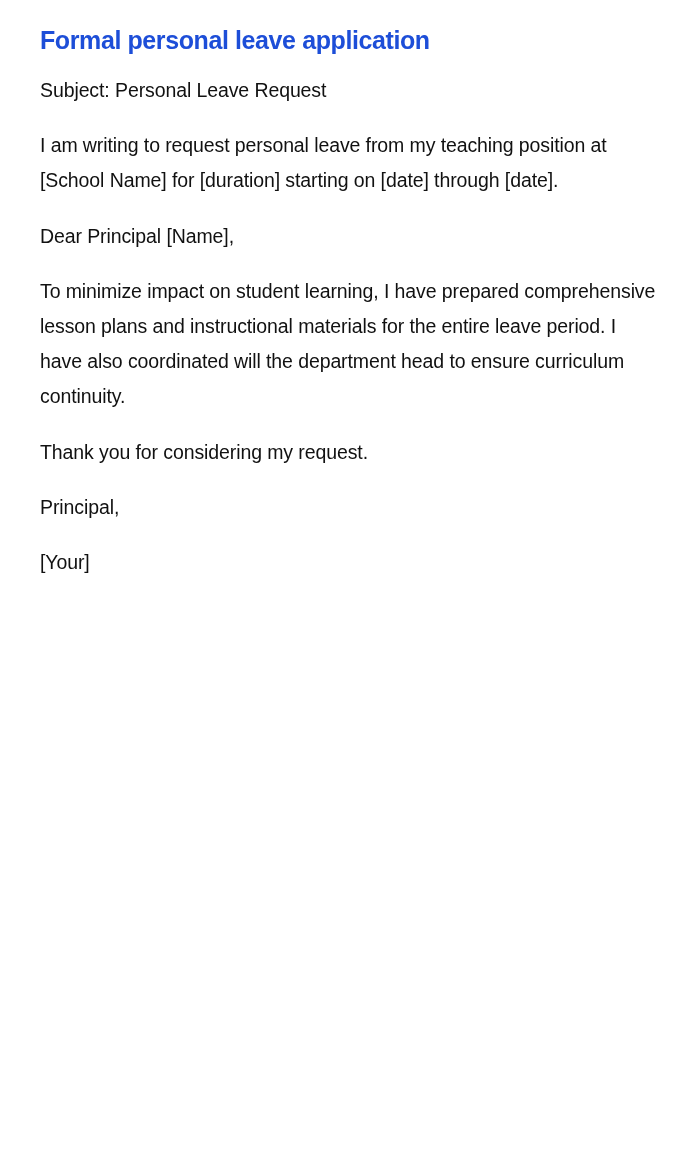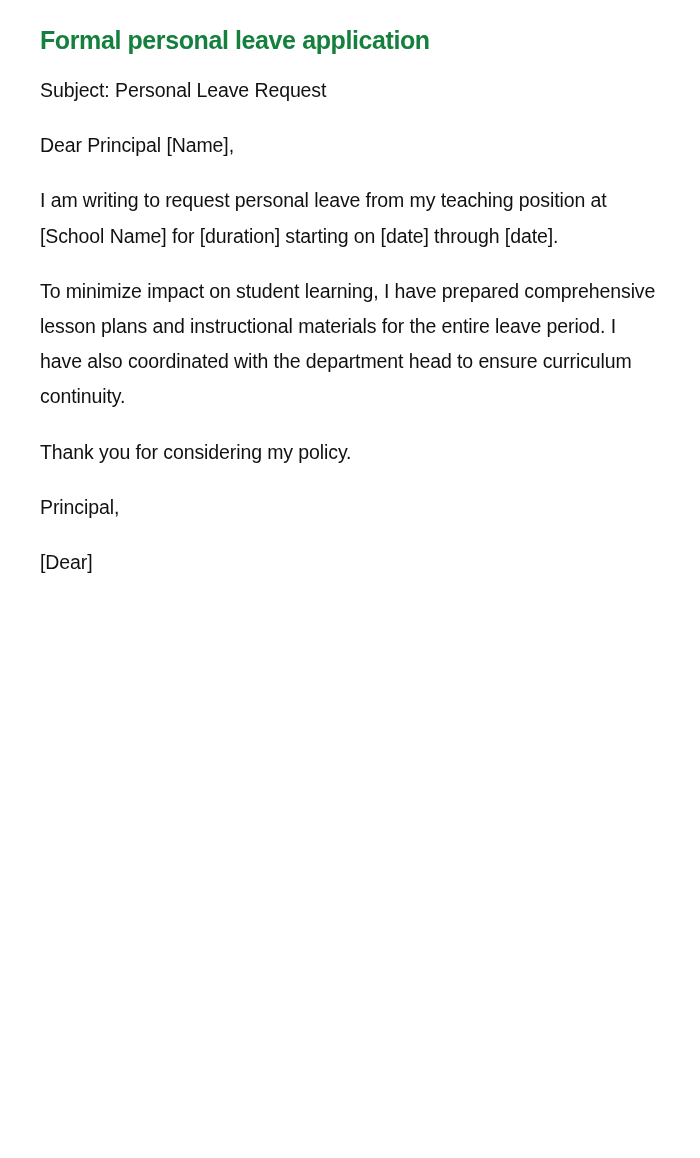--- a/index.html
+++ b/index.html
@@ -9,34 +9,34 @@
     padding: 22px 40px 0 40px;
     color: #111111;
     font-family: "Liberation Sans", "DejaVu Sans", sans-serif;
   }
   .title {
     font-size: 25px;
     font-weight: bold;
     letter-spacing: -0.4px;
     margin: 0 0 15px 0;
     line-height: 36px;
-    color: #15803d;
+    color: #1d4ed8;
   }
   .para {
     font-size: 19.5px;
     line-height: 35.2px;
     margin: 12px 0 20px 0;
     letter-spacing: -0.1px;
   }
 </style>
 </head>
 <body>
 
 <div class="doc">
   <h1 class="title">Formal personal leave application</h1>
   <p class="para">Subject: Personal Leave Request</p>
+  <p class="para">I am writing to request personal leave from my teaching position at [School Name] for [duration] starting on [date] through [date].</p>
   <p class="para">Dear Principal [Name],</p>
-  <p class="para">I am writing to request personal leave from my teaching position at [School Name] for [duration] starting on [date] through [date].</p>
-  <p class="para">To minimize impact on student learning, I have prepared comprehensive lesson plans and instructional materials for the entire leave period. I have also coordinated with the department head to ensure curriculum continuity.</p>
-  <p class="para">Thank you for considering my policy.</p>
+  <p class="para">To minimize impact on student learning, I have prepared comprehensive lesson plans and instructional materials for the entire leave period. I have also coordinated will the department head to ensure curriculum continuity.</p>
+  <p class="para">Thank you for considering my request.</p>
   <p class="para">Principal,</p>
-  <p class="para">[Dear]</p>
+  <p class="para">[Your]</p>
 </div>
 
 </body></html>

